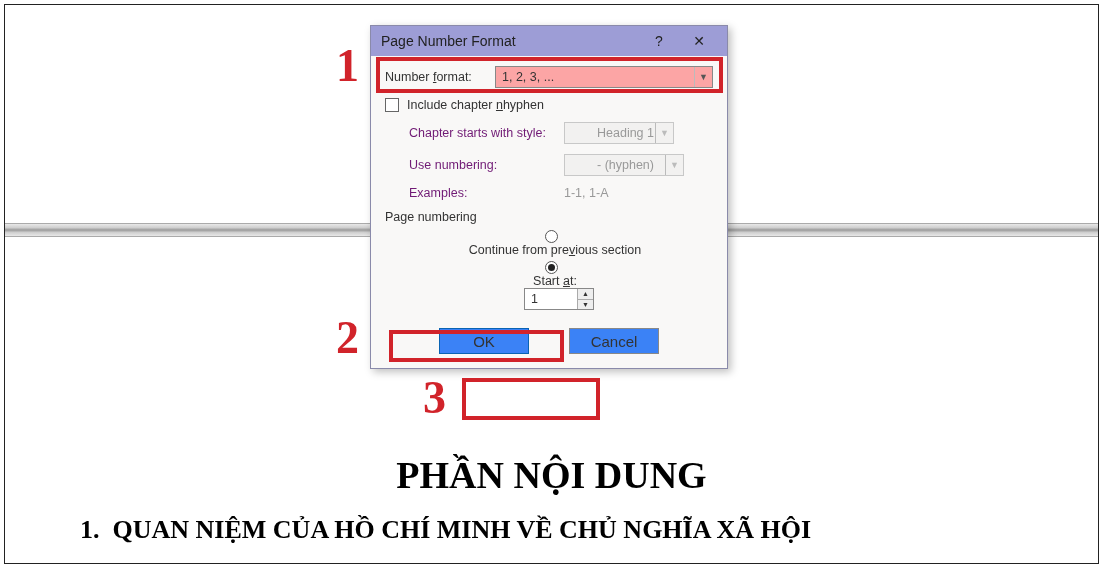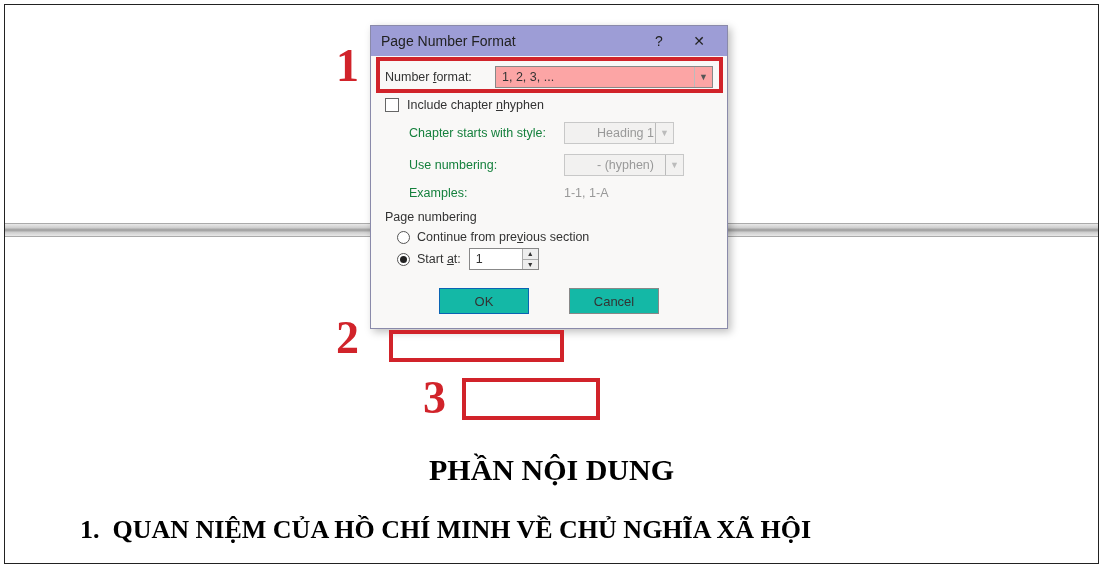--- a/index.html
+++ b/index.html
@@ -87,24 +87,24 @@
     color: #555;
     position: absolute;
     right: 0; top: 0; bottom: 0;
   }
   .combo.disabled { background: #f2f1f0; border-color: #c8c8c8; color: #999; padding-left: 32px; }
   .combo.disabled .dd { color: #bbb; }
   .checkbox {
     width: 14px; height: 14px; border: 1px solid #666; background: #fff; margin-right: 8px;
   }
   .indent { padding-left: 24px; }
-  .indent .lbl.dis { color: #15803d; min-width: 155px; }
+  .indent .lbl.dis { color: #701a75; min-width: 155px; }
   .groupset { }
   .group-label { margin-bottom: 6px; color: #333; }
-  .radio-row { display: flex; align-items: center; margin: 4px 0 4px 12px; }
+  .radio-row { display: flex; align-items: center; margin: 4px 0 4px 12px; flex-direction: column; }
   .radio {
     width: 13px; height: 13px; border: 1px solid #555; border-radius: 50%;
     margin-right: 7px; position: relative; background: #fff;
   }
   .radio.sel::after {
     content: ""; position: absolute; top: 2px; left: 2px; width: 7px; height: 7px;
     background: #222; border-radius: 50%;
   }
   .spinner {
     width: 70px; height: 22px; border: 1px solid #888; background: #fff;
@@ -115,31 +115,31 @@
     position: absolute; right: 0; top: 0; bottom: 0; width: 16px;
     display: flex; flex-direction: column;
   }
   .spinner .sb {
     flex: 1; border-left: 1px solid #aaa; display: flex; align-items: center; justify-content: center;
     font-size: 7px; color: #333; background: #eee;
   }
   .spinner .sb:first-child { border-bottom: 1px solid #aaa; }
   .btn-row { display: flex; justify-content: center; gap: 40px; margin-top: 18px; }
   .btn {
-    width: 90px; height: 26px; border: 1px solid #888; background: #14b8a6;
-    display: flex; align-items: center; justify-content: center; font-size: 13px;
+    width: 90px; height: 26px; border: 1px solid #888; background: #3b82f6;
+    display: flex; align-items: center; justify-content: center; font-size: 15px;
     cursor: pointer;
   }
   .btn.ok { border: 1px solid #0a63b3; }
   .hl-red { border: 4px solid #d1232a; position: absolute; pointer-events: none; }
   .hl-num { position: absolute; font-family: "Times New Roman", serif; font-weight: bold; color: #d1232a; pointer-events: none; }
   .doc-title {
     position: absolute; top: 448px; left: 0; right: 0;
     text-align: center; font-family: "Times New Roman", serif;
-    font-weight: bold; font-size: 30px; color: #000;
+    font-weight: bold; font-size: 38px; color: #000;
   }
   .doc-heading {
     position: absolute; top: 510px; left: 75px; right: 40px;
     font-family: "Times New Roman", serif; font-weight: bold;
     font-size: 26px; color: #000;
   }
 </style>
 </head>
 <body>
 

